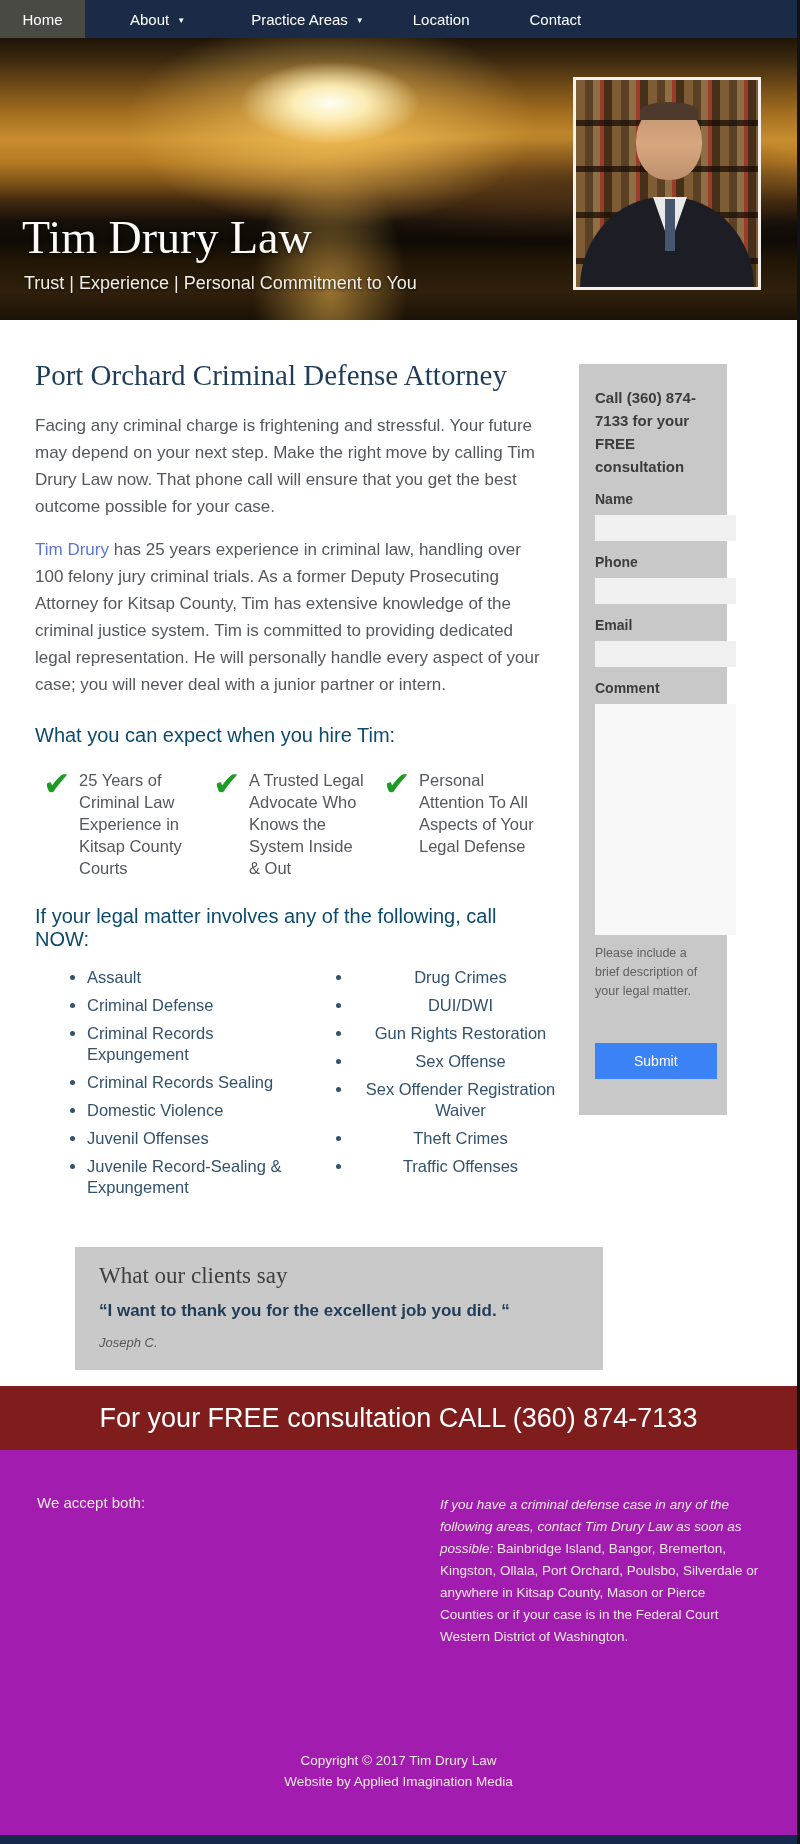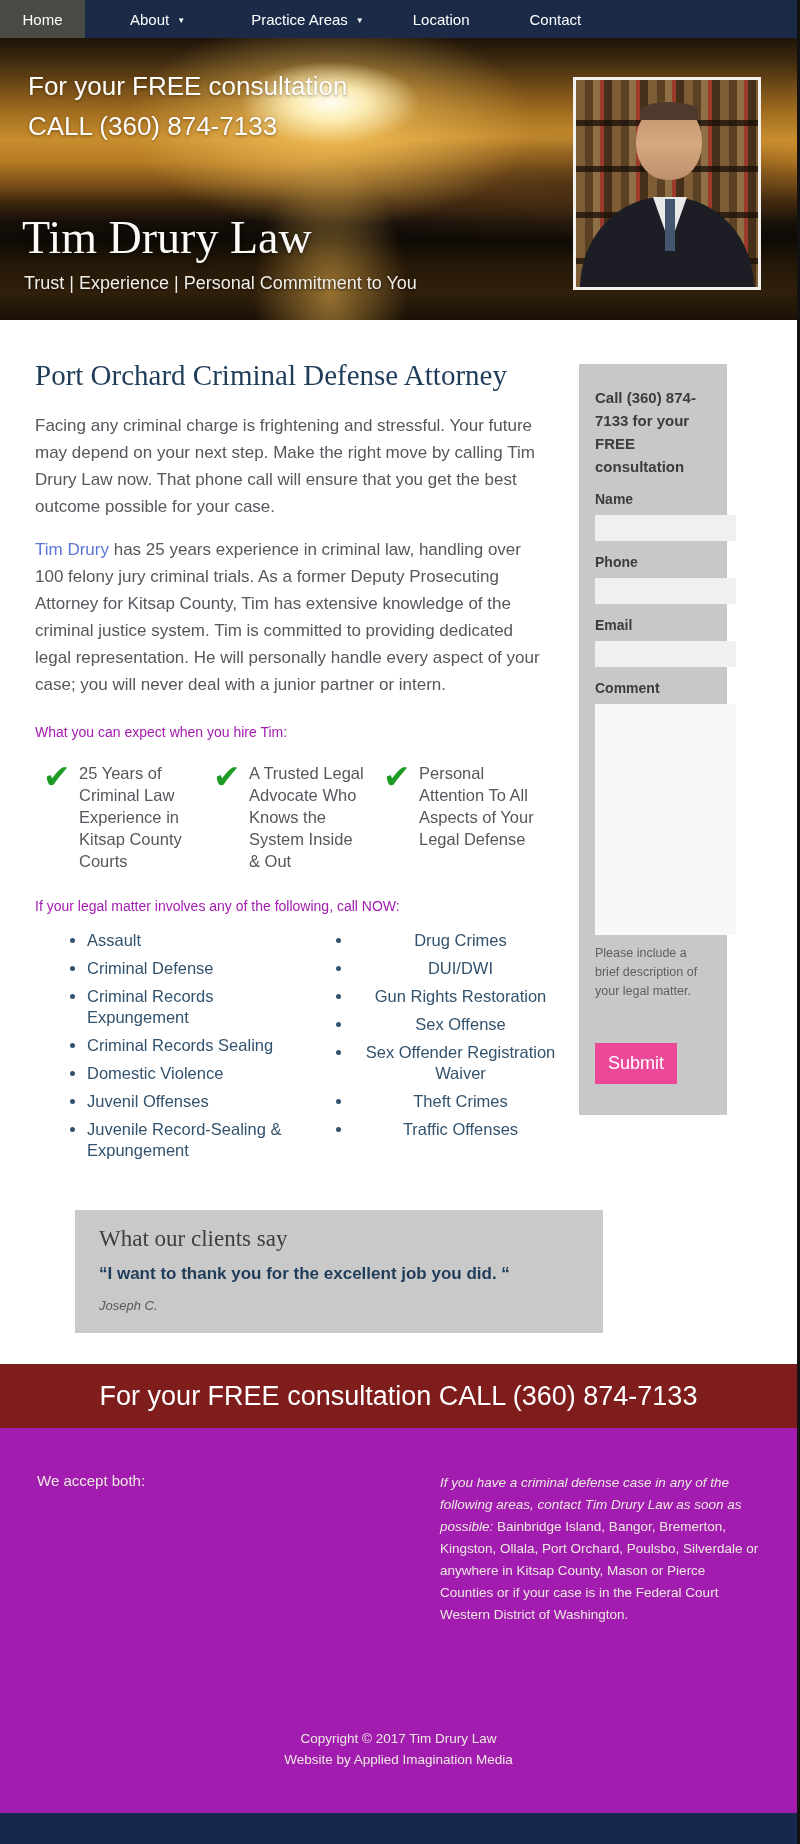--- a/index.html
+++ b/index.html
@@ -37,21 +37,21 @@
   .tie { position:absolute; bottom:36px; left:89px; width:10px; height:52px; background:#45566e; }
   .head { position:absolute; top:22px; left:60px; width:66px; height:78px; border-radius:50% 50% 46% 46%; background:linear-gradient(180deg,#8a6a50 0%, #c99b74 22%, #d7a87e 55%, #bd8f6d 100%); }
   .head:before { content:""; position:absolute; top:0; left:4px; right:4px; height:18px; border-radius:50% 50% 0 0; background:#4d3a2c; }
 
   
   .main { min-height:1044px; position:relative; background:#fff; }
   .content { width:545px; padding:36px 0 0 35px; }
   h1 { font-family:"Liberation Serif", serif; font-weight:normal; color:#1f3c59; font-size:29px; line-height:38px; margin-bottom:18px; }
   .content p { font-size:17px; line-height:27px; color:#54585c; margin-bottom:16px; }
   a.text-link { color:#5b76d7; text-decoration:none; }
-  h2 { font-weight:normal; color:#a21caf; font-size:14px; margin:26px 0 16px 0; }
+  h2 { font-weight:normal; color:#0c4a6e; font-size:20px; margin:26px 0 16px 0; }
   .checks { display:flex; margin:22px 0 6px 0; }
   .check-item { display:flex; width:178px; }
   .check-glyph { width:44px; font-size:33px; line-height:30px; color:#1e9b24; flex-shrink:0; padding-left:8px; }
   .check-text { font-size:16.5px; line-height:22px; color:#54585c; padding-right:10px; }
   .pa-cols { display:flex; margin-top:14px; }
   .pa-col1 { width:280px; }
   .pa-col1 ul { padding-left:52px; width:282px; }
   .pa-col2 ul { padding-left:38px; width:253px;text-align:center; }
   .pa-cols ul { list-style:disc; }
   .pa-cols li { font-size:16.5px; line-height:21px; color:#32526d; margin-bottom:7px; }
@@ -61,21 +61,21 @@
   .testimonial .quote { color:#1f3c59; font-weight:bold; font-size:17px; margin-bottom:14px; }
   .testimonial .author { font-style:italic; color:#54585c; font-size:13px; }
 
   
   .form-box { position:absolute; left:579px; top:44px; width:148px; height:751px; background:#c8c8c8; padding:22px 16px 0 16px; }
   .form-title { font-size:15px; font-weight:bold; color:#3c3c3c; line-height:23px; margin-bottom:12px; }
   .form-label { font-size:14px; font-weight:bold; color:#3c3c3c; margin:13px 0 8px 0; }
   .form-input { width:141px; height:26px; border:0; background:#f0f0f0; display:block; }
   .form-textarea { width:141px; height:231px; border:0; background:#f8f8f8; display:block; resize:none; }
   .form-note { font-size:12.5px; line-height:19px; color:#5f5f5f; margin-top:9px; }
-  .submit-btn { margin-top:42px; background:#ec4899; color:#fff; border:0; font-size:18px; padding:10px 13px; cursor:pointer; }
+  .submit-btn { margin-top:42px; background:#3b82f6; color:#fff; border:0; font-size:14px; padding:10px 39px; cursor:pointer; }
 
   
   .cta-band { height:64px; background:#7f1d1d; color:#fff; font-size:27px; text-align:center; line-height:64px; }
   .footer-main { height:385px; background:#a21caf; position:relative; color:#ece8e1; }
   .accept-label { position:absolute; left:37px; top:44px; font-size:15px; }
   .cards { position:absolute; left:40px; top:67px; display:flex; }
   .card { width:142px; height:86px; position:relative; }
   .visa { background:#fff; margin-right:18px; }
   .visa .band-top { position:absolute; top:7px; left:7px; right:7px; height:19px; background:#1c3a85; }
   .visa .band-bottom { position:absolute; bottom:7px; left:7px; right:7px; height:19px; background:#f9a21a; }
@@ -109,24 +109,20 @@
     </div>
     <div class="nav-item ni-location">
       <span>Location</span>
     </div>
     <div class="nav-item ni-contact">
       <span>Contact</span>
     </div>
   </nav>
 
   <header class="hero">
-    <div class="hero-cta">
-      <div>For your FREE consultation</div>
-      <div>CALL (360) 874-7133</div>
-    </div>
     <div class="attorney-photo">
       <div class="books"></div>
       <div class="suit"></div>
       <div class="shirt"></div>
       <div class="tie"></div>
       <div class="head"></div>
     </div>
     <div class="site-title">Tim Drury Law</div>
     <div class="tagline">Trust | Experience | Personal Commitment to You</div>
   </header>

